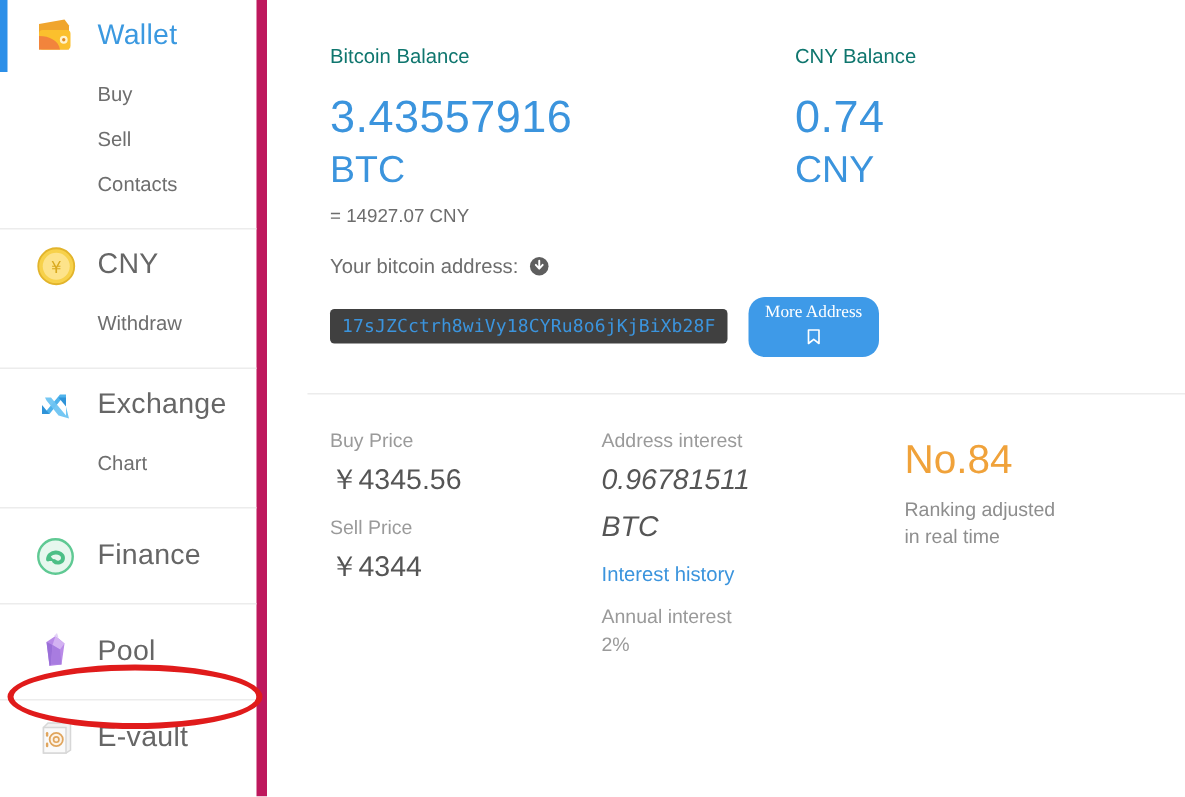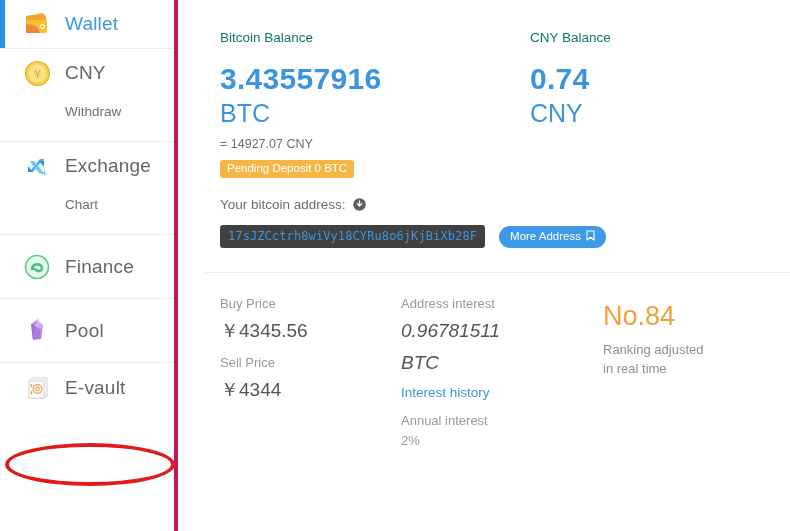--- a/index.html
+++ b/index.html
@@ -20,21 +20,21 @@
     width: 790px;
     height: 531px;
     display: flex;
   }
 
   
   .sidebar {
     width: 178px;
     height: 531px;
     background: #ffffff;
-    border-right: 4px solid #be185d;
+    border-right: 7px solid #be185d;
     box-sizing: border-box;
     position: relative;
     flex: 0 0 178px;
   }
   .nav-group {
     position: relative;
     border-bottom: 1px solid #ececec;
   }
   .nav-group.no-border { border-bottom: none; }
 
@@ -111,21 +111,21 @@
 
   .bal-title {
     font-size: 13.5px;
     color: #0f766e;
     margin-bottom: 17px;
   }
   .bal-amount {
     font-size: 30px;
     color: #3b94dd;
     line-height: 1.12;
-    font-weight: 700;
+    font-weight: 400;
     letter-spacing: .3px;
   }
   .bal-unit {
     font-size: 25px;
     color: #3b94dd;
     line-height: 1.25;
     font-weight: 400;
     margin-top: 2px;
   }
   .bal-fiat {
@@ -179,21 +179,22 @@
     color: #ffffff;
     font-size: 11.5px;
     border-radius: 11px;
     padding: 4px 11px 5px 11px;
     display: inline-flex;
     align-items: center;
     gap: 5px;
     white-space: nowrap;
     border: none;
     cursor: pointer;
-    font-family: Liberation Sans, sans-serif;
+    font-family: Liberation Serif, serif;
+    flex-direction: column;
   }
 
   .hr {
     height: 1px;
     background: #ececec;
     margin: 24px 15px 0 27px;
   }
 
   
   .stats {
@@ -265,20 +266,25 @@
           <svg width="28" height="26" viewBox="0 0 28 26">
             <path d="M3 5 L20 2 L23 6 L23 22 L3 22 Z" fill="#f0a52e"></path>
             <rect x="3" y="9" width="21" height="13" rx="2.5" fill="#fbc02d"></rect>
             <path d="M3 22 L3 13 C10 13 16 16 17 22 Z" fill="#f2843c"></path>
             <circle cx="19.5" cy="15.5" r="2.6" fill="#fff3cc"></circle>
             <circle cx="19.5" cy="15.5" r="1.1" fill="#e08a23"></circle>
           </svg>
         </span>
         <span class="nav-label">Wallet</span>
       </div>
+      <div class="subnav">
+        <div class="sub-item">Buy</div>
+        <div class="sub-item">Sell</div>
+        <div class="sub-item">Contacts</div>
+      </div>
     </div>
 
     <div class="nav-group">
       <div class="nav-main">
         <span class="nav-icon">
           <svg width="27" height="27" viewBox="0 0 27 27">
             <circle cx="13.5" cy="13.5" r="12" fill="#f7d14a" stroke="#e2b42c" stroke-width="1.2"></circle>
             <circle cx="13.5" cy="13.5" r="9" fill="#fde38a"></circle>
             <text x="13.5" y="18" font-size="11" fill="#d9a91f" text-anchor="middle" font-family="DejaVu Sans, sans-serif">¥</text>
           </svg>
@@ -355,21 +361,20 @@
   </div>
 
   <div class="main">
 
     <div class="balances">
       <div class="bal-col btc">
         <div class="bal-title">Bitcoin Balance</div>
         <div class="bal-amount">3.43557916</div>
         <div class="bal-unit">BTC</div>
         <div class="bal-fiat">= 14927.07 CNY</div>
-        <div class="badge">Pending Deposit 0 BTC</div>
       </div>
 
       <div class="bal-col cny">
         <div class="bal-title">CNY Balance</div>
         <div class="bal-amount">0.74</div>
         <div class="bal-unit">CNY</div>
       </div>
     </div>
 
     <div class="addr-block">

